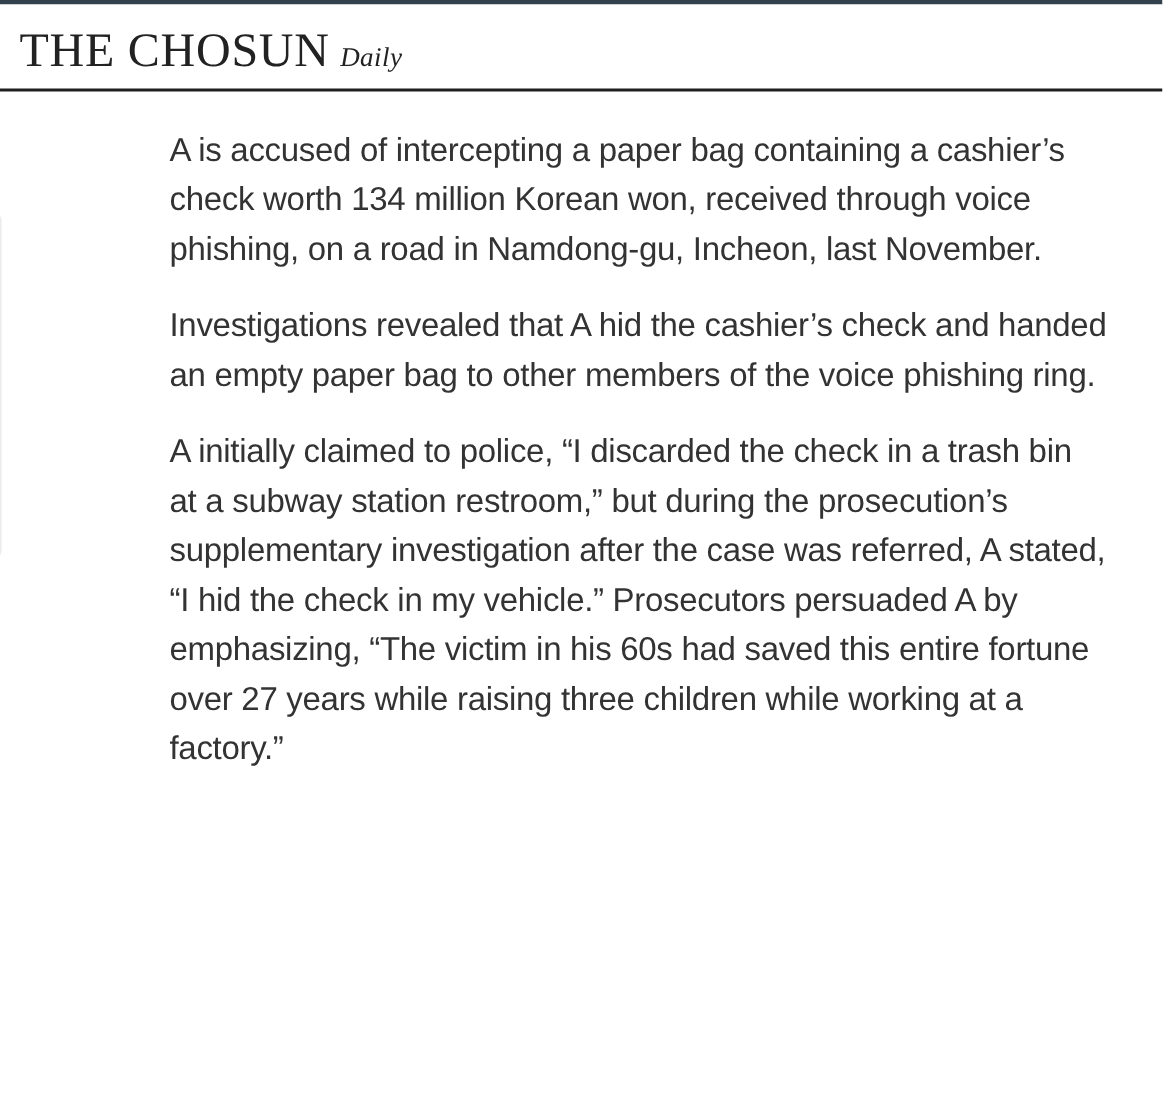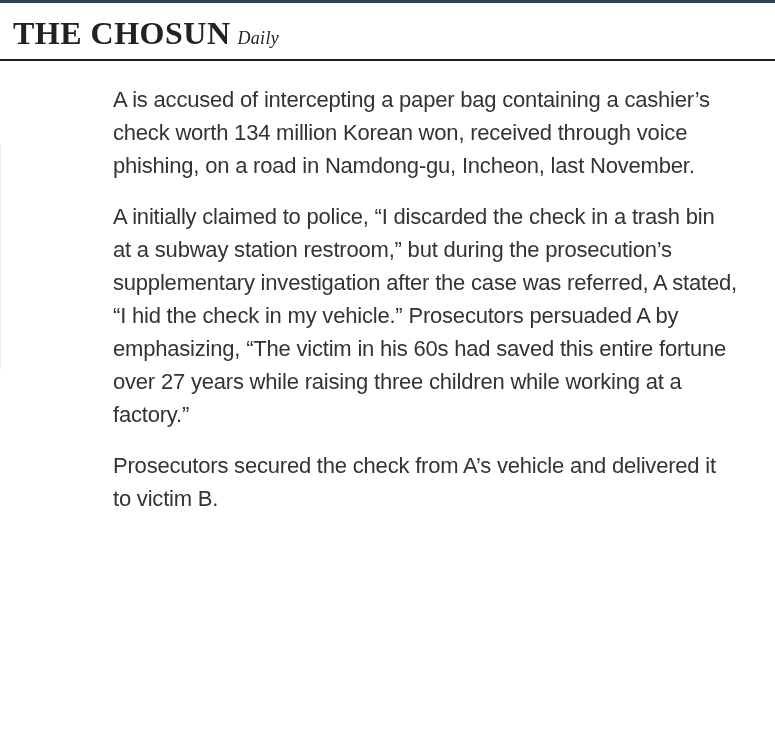--- a/index.html
+++ b/index.html
@@ -32,21 +32,21 @@
     display:flex;
     align-items:baseline;
     text-decoration:none;
     cursor:pointer;
     color:var(--masthead-color);
     font-family:"Liberation Serif",serif;
     white-space:nowrap;
   }
   .masthead-title{
     font-size:32px;
-    font-weight:bold;
+    font-weight:normal;
     letter-spacing:0.5px;
   }
   .masthead-suffix{
     font-size:18px;
     font-weight:normal;
     margin-left:7px;
     letter-spacing:0.3px;
     font-style:italic;
   }
   .left-card-edge{
@@ -82,16 +82,16 @@
     <span class="masthead-title">THE CHOSUN</span>
     <span class="masthead-suffix">Daily</span>
   </a>
 </header>
 
 <div class="page-wrap">
   <div class="left-card-edge"></div>
 
   <main class="article-body">
     <p>A is accused of intercepting a paper bag containing a cashier’s check worth 134 million Korean won, received through voice phishing, on a road in Namdong-gu, Incheon, last November.</p>
+    <p>Investigations revealed that A hid the cashier’s check and handed an empty paper bag to other members of the voice phishing ring.</p>
     <p>A initially claimed to police, “I discarded the check in a trash bin at a subway station restroom,” but during the prosecution’s supplementary investigation after the case was referred, A stated, “I hid the check in my vehicle.” Prosecutors persuaded A by emphasizing, “The victim in his 60s had saved this entire fortune over 27 years while raising three children while working at a factory.”</p>
-    <p>Prosecutors secured the check from A’s vehicle and delivered it to victim B.</p>
   </main>
 </div>
 
 </body></html>

